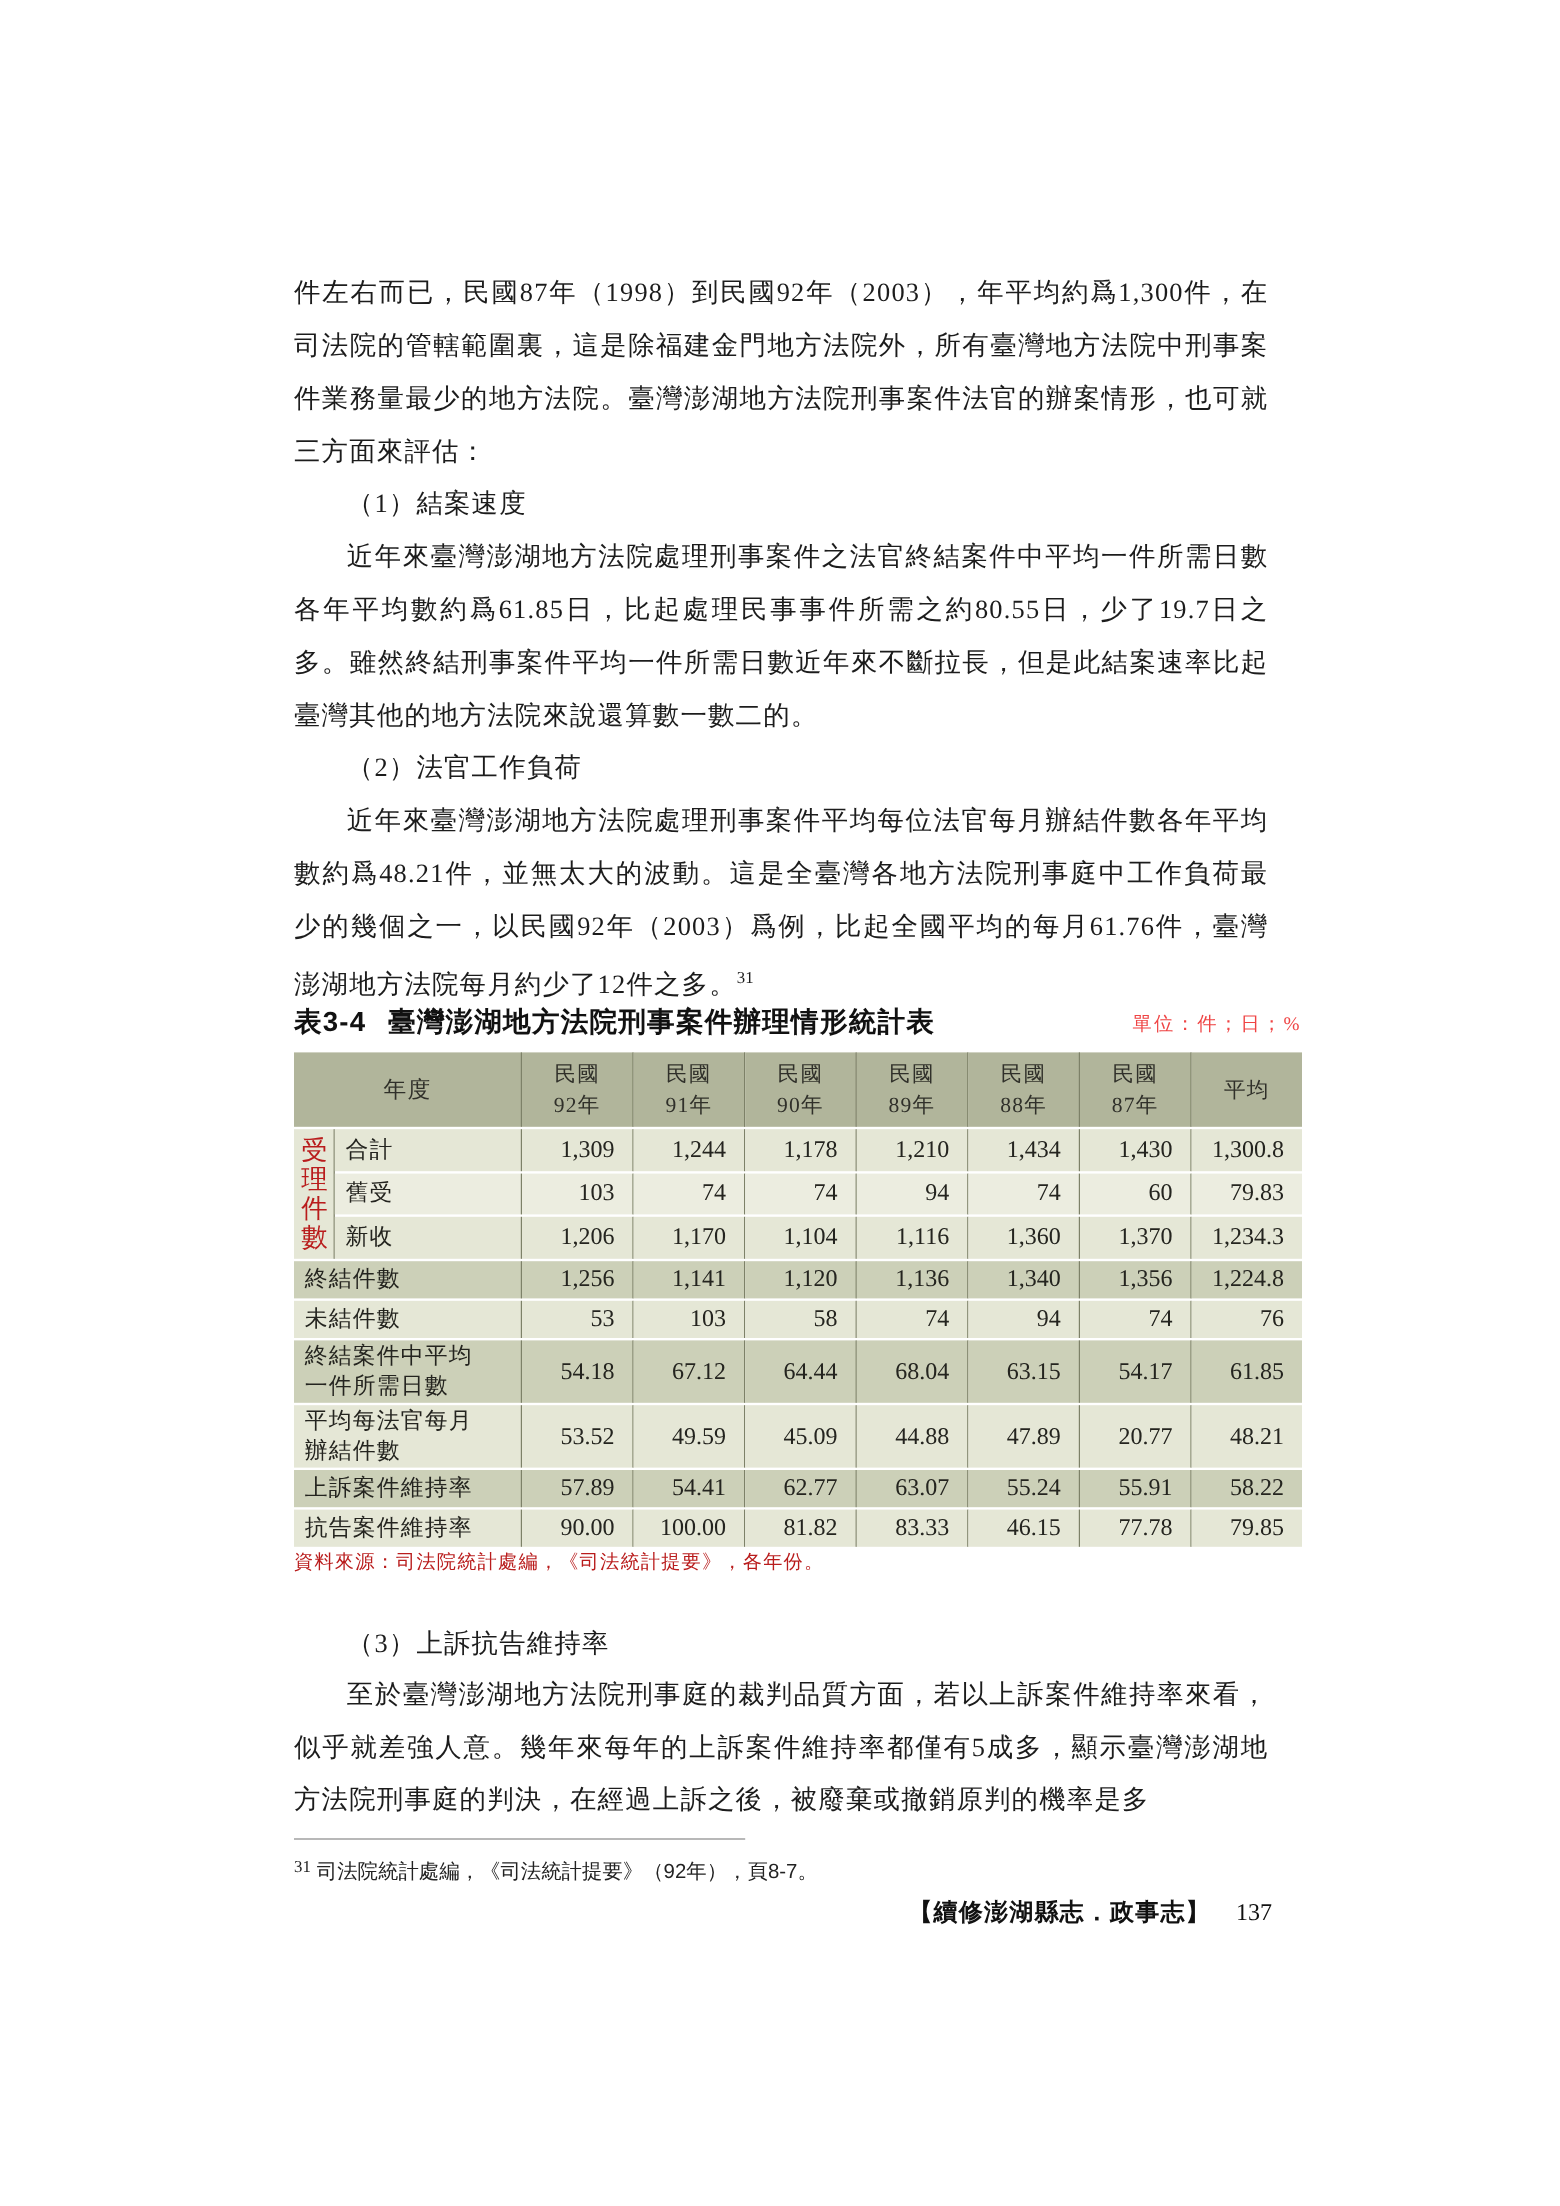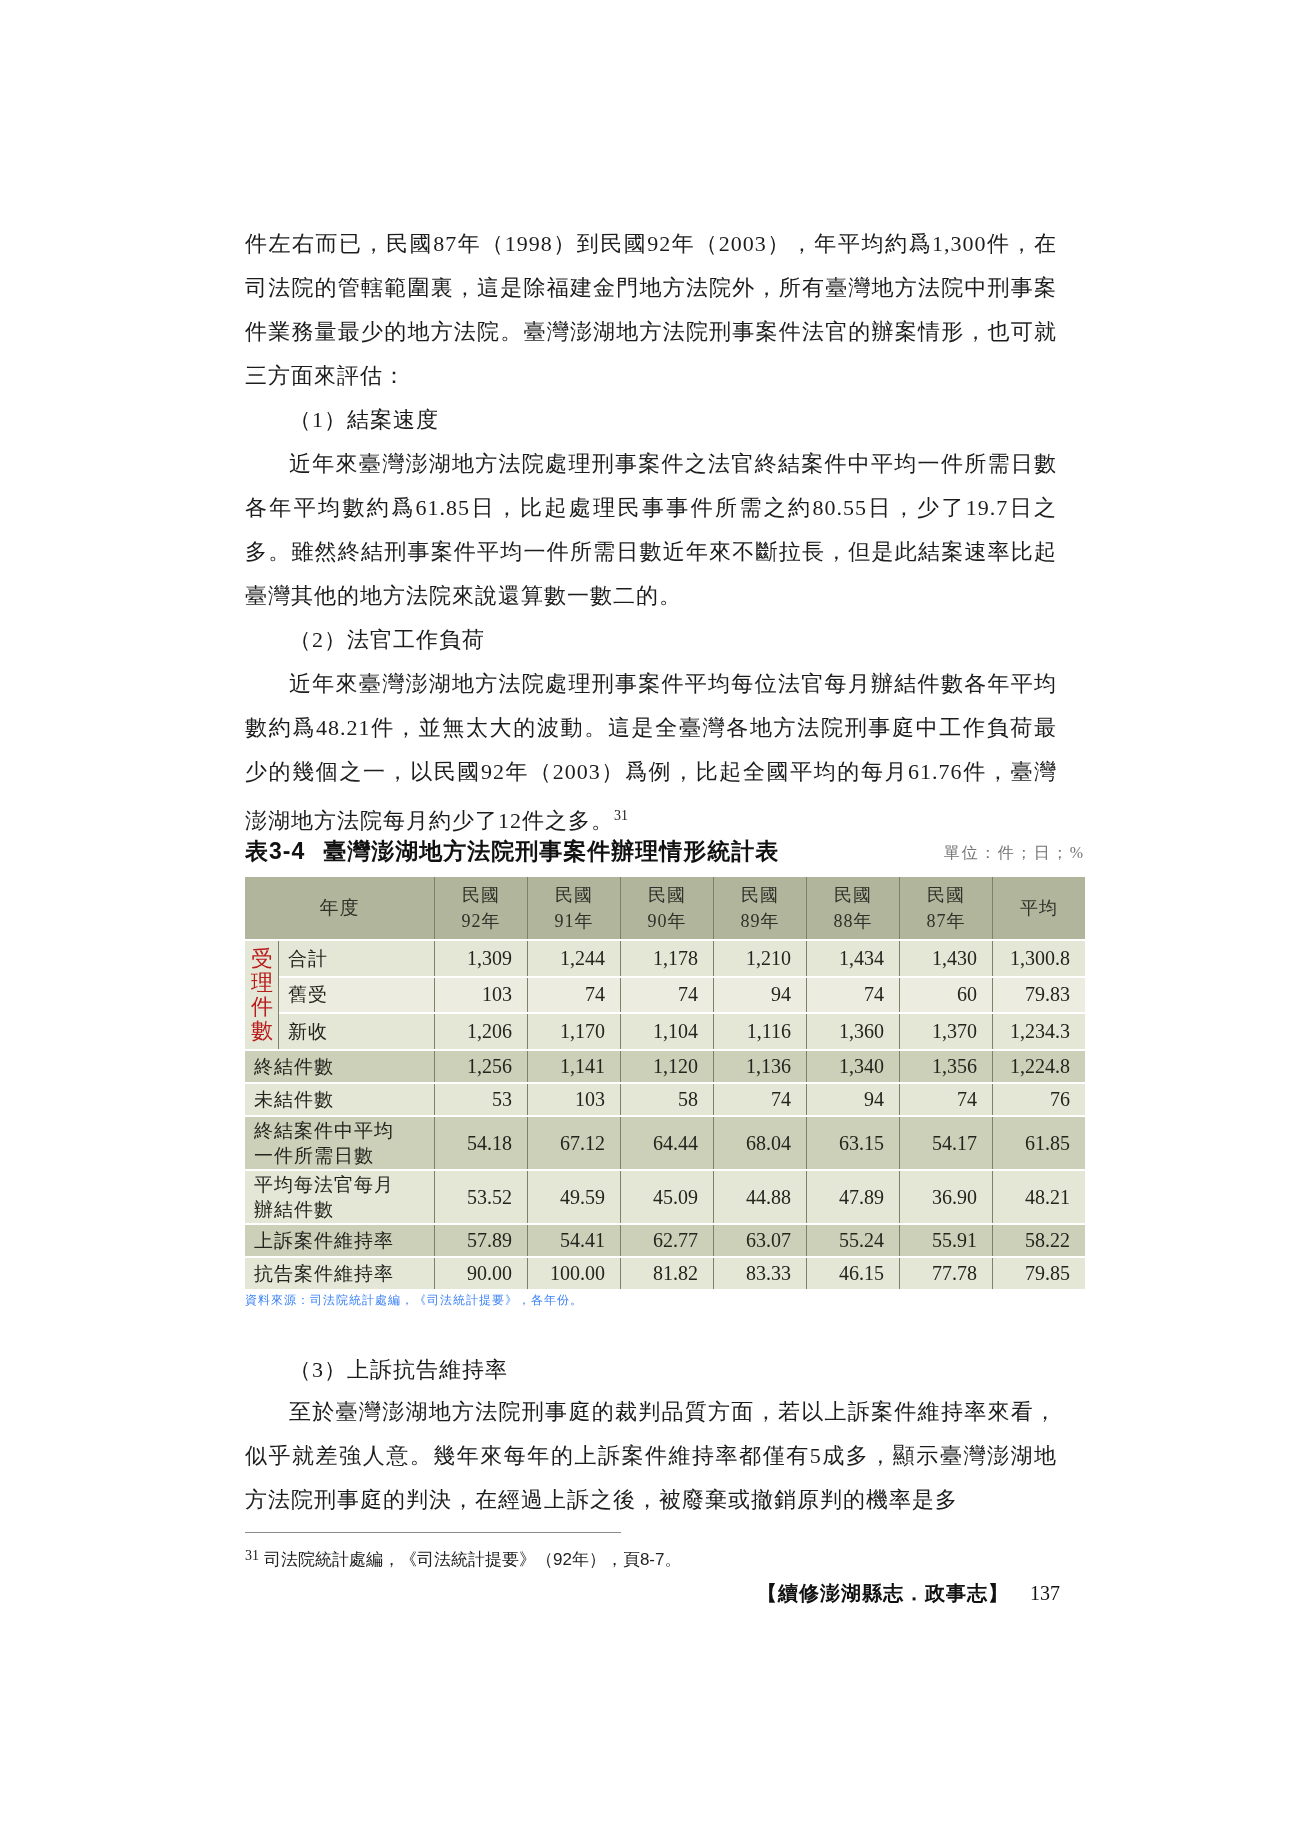--- a/index.html
+++ b/index.html
@@ -21,21 +21,21 @@
   .title-row{
     display:flex; justify-content:space-between; align-items:flex-end; width:840px;gap:16px;
   }
   .t-title{
     font-family:"Liberation Sans", sans-serif; font-weight:bold;
     font-size:23px; color:#111; letter-spacing:1px;
   }
   .t-main{margin-left:18px;}
   .t-unit{
     font-family:"Liberation Serif", serif; font-size:16px;
-    letter-spacing:2px; color:#737373; padding-bottom:3px;
+    letter-spacing:2px; color:#ef4444; padding-bottom:3px;
   }
 
   
   #stats{
     position:absolute; left:245px; top:875px; width:840px;
     border-collapse:separate; border-spacing:0 2px; table-layout:fixed;
   }
   #stats th,#stats td{margin:0; overflow:hidden;}
   thead tr{height:62px;}
   thead th{
@@ -57,21 +57,21 @@
   .sublabel,.rowlabel{
     font-size:19px; font-weight:normal; text-align:left; padding-left:9px;
     white-space:pre-line; line-height:25px; color:#24241f; letter-spacing:1px;
   }
   .vert{
     font-size:22px; font-weight:normal; padding:6px 6px; word-break:break-all;
     line-height:24px; text-align:center; color:#b91c1c;
     background:var(--row-light);
   }
   .source{
-    font-size:12px; letter-spacing:1px; color:#3b82f6; width:840px;
+    font-size:16px; letter-spacing:1px; color:#b91c1c; width:840px;
   }
 
   
   .fn-rule{position:absolute; left:245px; top:1532px; width:376px; border-top:1px solid #8a8a8a;}
   .footnote{
     position:absolute; left:245px; top:1548px; width:812px;
     font-family:"Liberation Sans", sans-serif; font-size:17px; color:#222;
   }
   .footnote sup{font-size:14px; vertical-align:5px; margin-right:5px; font-family:"Liberation Serif", serif;}
 
@@ -208,21 +208,21 @@
           <td class="num">61.85</td>
         </tr>
         <tr class="light tall">
           <th class="rowlabel grid-r" colspan="2">平均每法官每月
 辦結件數</th>
           <td class="num grid-r">53.52</td>
           <td class="num grid-r">49.59</td>
           <td class="num grid-r">45.09</td>
           <td class="num grid-r">44.88</td>
           <td class="num grid-r">47.89</td>
-          <td class="num grid-r">36.90</td>
+          <td class="num grid-r">20.77</td>
           <td class="num">48.21</td>
         </tr>
         <tr class="dark">
           <th class="rowlabel grid-r" colspan="2">上訴案件維持率</th>
           <td class="num grid-r">57.89</td>
           <td class="num grid-r">54.41</td>
           <td class="num grid-r">62.77</td>
           <td class="num grid-r">63.07</td>
           <td class="num grid-r">55.24</td>
           <td class="num grid-r">55.91</td>

